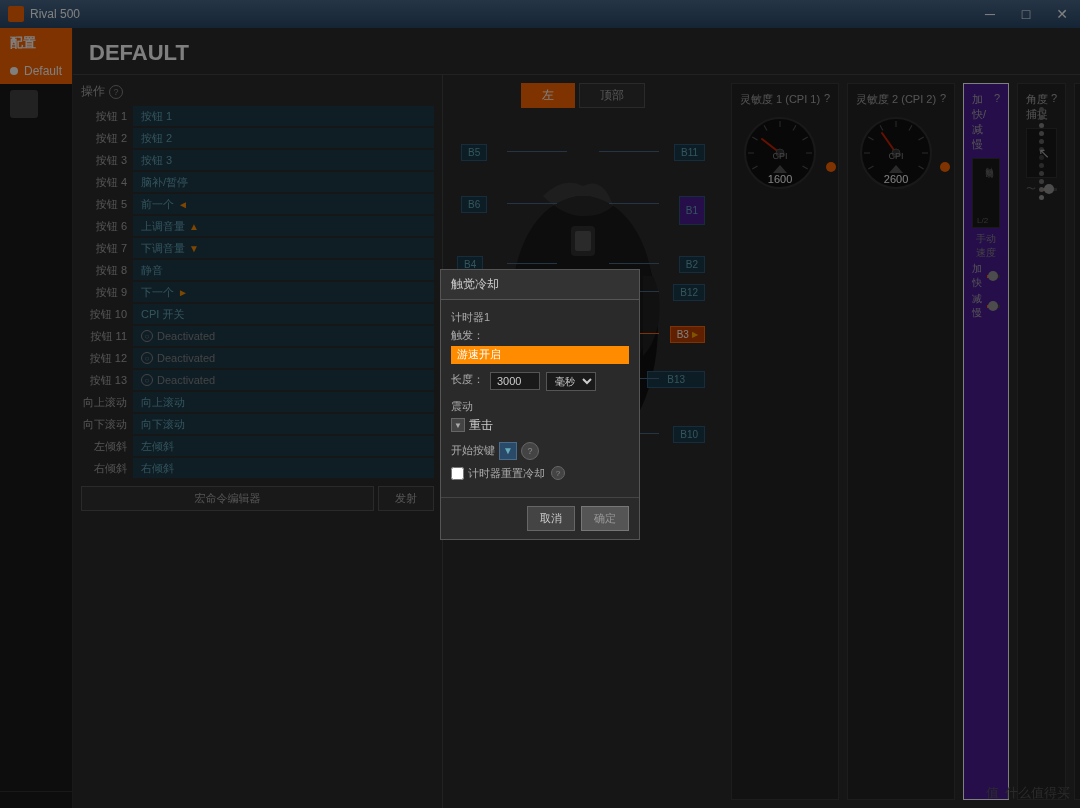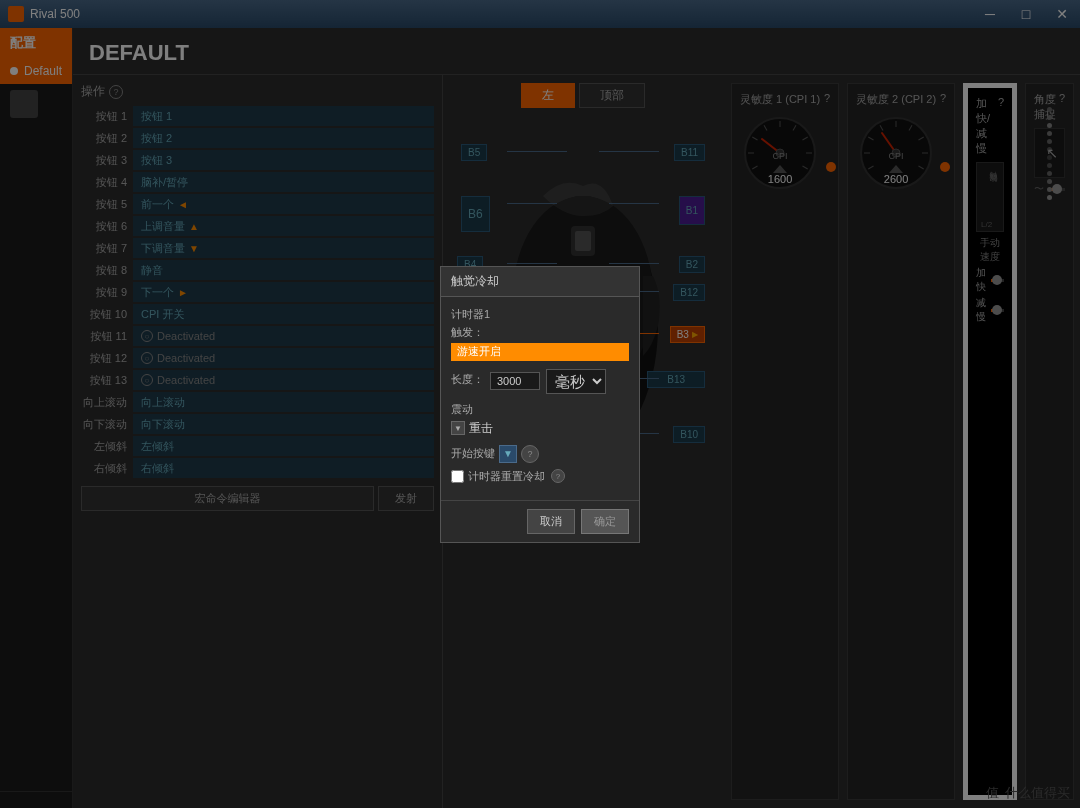--- a/index.html
+++ b/index.html
@@ -325,22 +325,22 @@
       -webkit-appearance: none;
       width: 10px;
       height: 10px;
       border-radius: 50%;
       background: #ff6600;
       cursor: pointer;
     }
 
     
     .accel-section {
-      background: #000000;
-      border: 5px solid #ffffff;
+      background: #4c1d95;
+      border: 1px solid #ffffff;
       padding: 8px;
     }
     .accel-graph {
       width: 100%;
       height: 70px;
       background: #1a1a1a;
       border: 1px solid #333;
       position: relative;
       margin-bottom: 4px;
     }
@@ -461,21 +461,21 @@
       color: #ccc;
       padding: 2px 6px;
       font-size: 11px;
       width: 50px;
     }
     .modal-select {
       background: #1a1a1a;
       border: 1px solid #555;
       color: #ccc;
       padding: 2px 4px;
-      font-size: 15px;
+      font-size: 10px;
     }
     .modal-checkbox-row {
       display: flex;
       align-items: center;
       gap: 4px;
       margin-bottom: 6px;
     }
     .modal-checkbox-label {
       font-size: 11px;
       color: #aaa;
@@ -700,21 +700,21 @@
           </div>
 
           <div style="position:absolute; top:35px; left:54px; width:60px; height:1px; background:#4a6a8a;"></div>
 
           <div style="position:absolute; top:28px; right:8px;">
             <div style="background:#1a3a4a; color:#6ab; font-size:10px; padding:2px 6px; border:1px solid #2a5a7a;">B11</div>
           </div>
           <div style="position:absolute; top:35px; right:54px; width:60px; height:1px; background:#4a6a8a;"></div>
 
           <div style="position:absolute; top:80px; left:8px;">
-            <div style="background:#1a3a4a; color:#6ab; font-size:12px; padding:10px 6px; border:1px solid #2a5a7a;">B6</div>
+            <div style="background:#1a3a4a; color:#6ab; font-size:10px; padding:2px 6px; border:1px solid #2a5a7a;">B6</div>
           </div>
           <div style="position:absolute; top:87px; left:54px; width:50px; height:1px; background:#4a6a8a;"></div>
 
           <div style="position:absolute; top:80px; right:8px;">
             <div style="background:#4c1d95; color:#6ab; font-size:10px; padding:8px 6px; border:1px solid #2a5a7a;">B1</div>
           </div>
           <div style="position:absolute; top:87px; right:54px; width:50px; height:1px; background:#4a6a8a;"></div>
 
           <div style="position:absolute; top:140px; left:4px;">
             <div style="background:#1a3a4a; color:#6ab; font-size:10px; padding:2px 6px; border:1px solid #2a5a7a;">B4</div>

